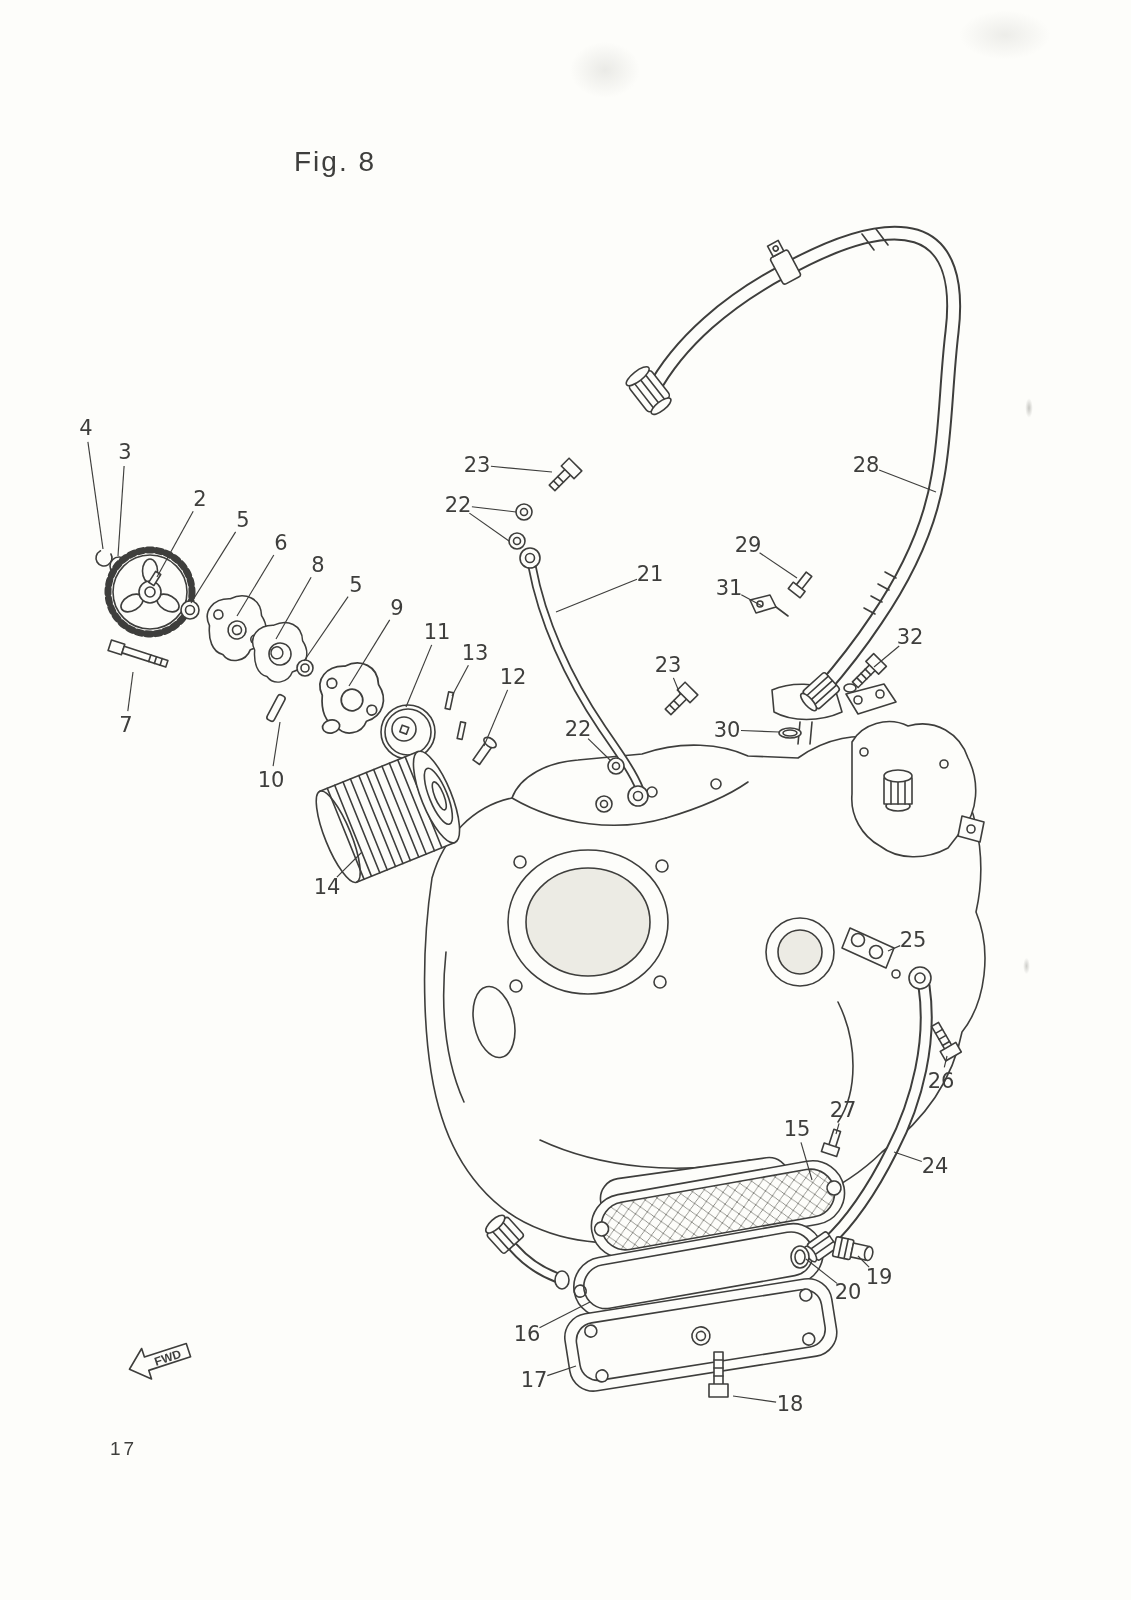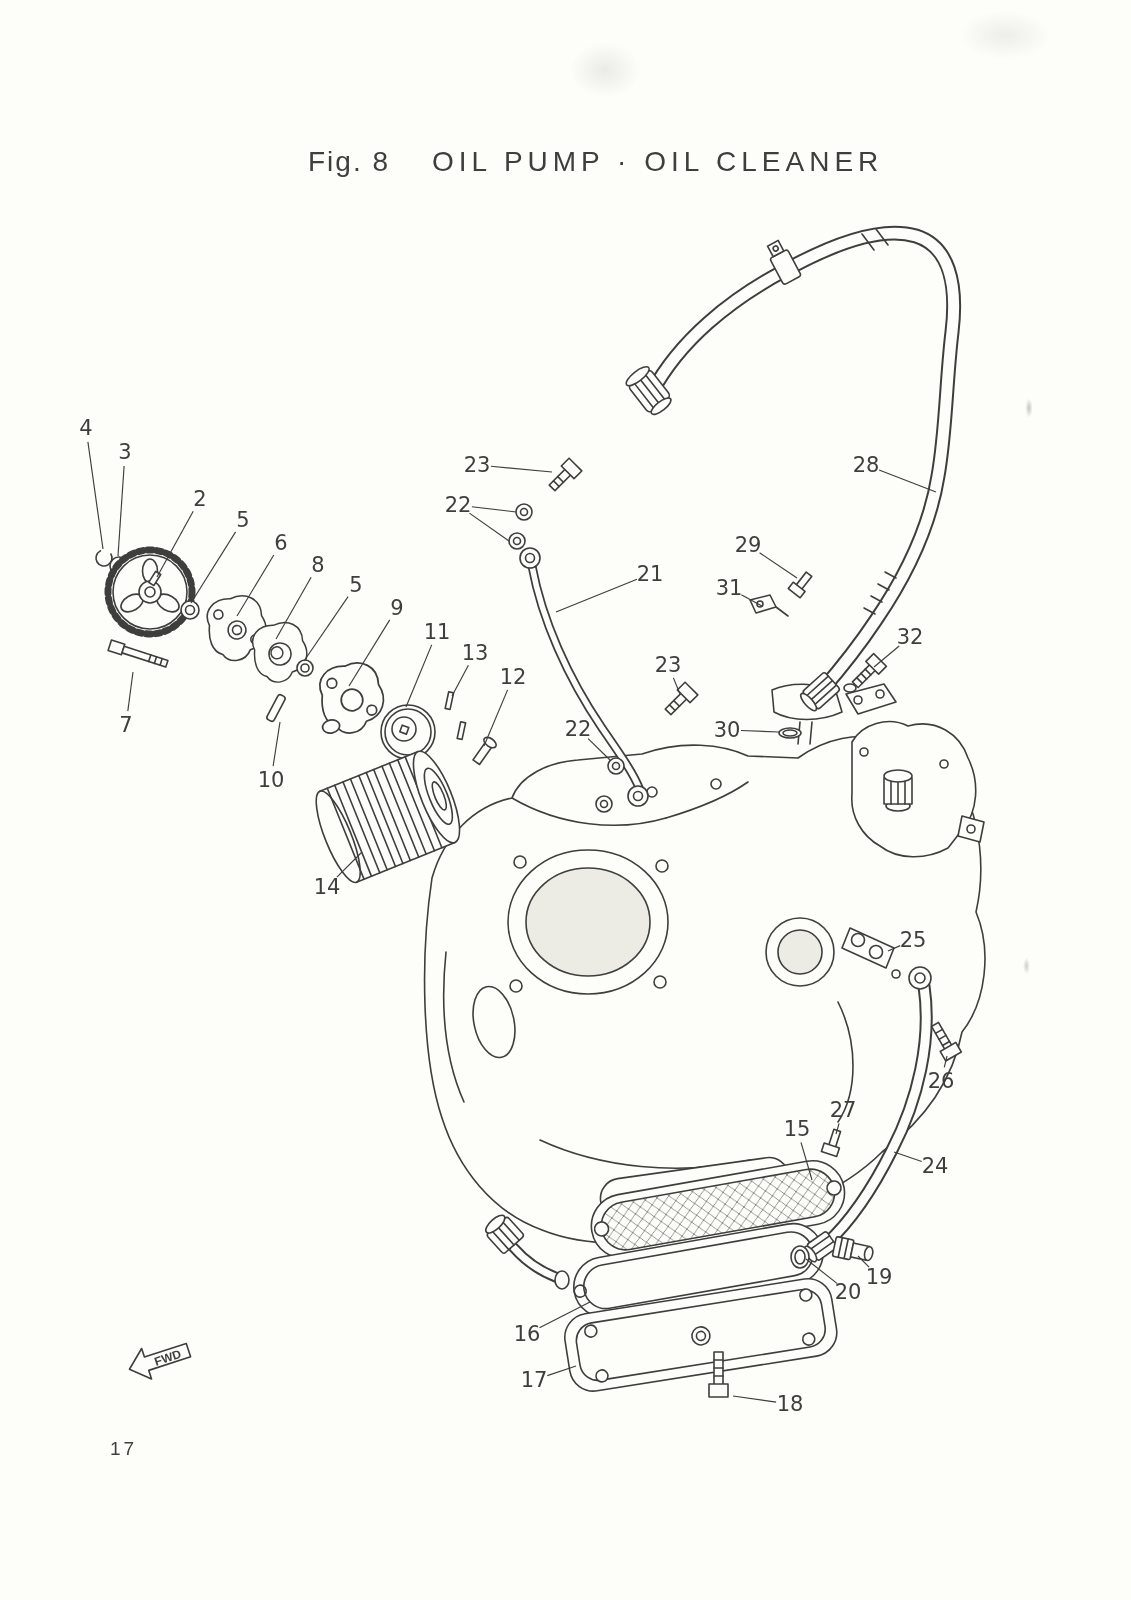--- a/index.html
+++ b/index.html
@@ -1,19 +1,19 @@
 <!DOCTYPE html>
 <html style="--ink: #3e3e3c; --paper: #fdfdfa;"><head>
 <meta charset="utf-8">
 <style>
   :root { --ink:#3e3e3c; --paper:#fdfdfa; }
   html,body{margin:0;padding:0;}
   body{width:1131px;height:1600px;background:var(--paper);font-family:"Liberation Sans",sans-serif;}
   .page{position:relative;width:1131px;height:1600px;background:var(--paper);overflow:hidden;}
-  .fig-title{position:absolute;left:308px;top:146px;display:flex;gap:42px;color:var(--ink);font-size:28px;letter-spacing:2px;white-space:nowrap;}
+  .fig-title{position:absolute;left:294px;top:146px;display:flex;gap:63px;color:var(--ink);font-size:28px;letter-spacing:2px;white-space:nowrap;}
   .fig-title .fig-name{letter-spacing:5px;}
   .page-number{position:absolute;left:110px;top:1438px;font-size:19px;letter-spacing:3px;color:var(--ink);}
   svg.diagram{position:absolute;left:0;top:0;}
   #artwork{stroke:var(--ink);}
   #artwork text{fill:var(--ink);stroke:none;font-family:"Liberation Sans",sans-serif;font-weight:bold;}
   .w{fill:var(--paper);}
   .shade{fill:#ecebe4;}
   .wl{stroke:var(--paper);}
   #callouts line{stroke:var(--ink);stroke-width:1.15;}
   #callouts text{fill:var(--ink);font-size:21px;text-anchor:middle;font-family:"DejaVu Sans",sans-serif;}
@@ -24,21 +24,20 @@
 
 <div class="page">
 
   <div class="artifact" style="left:555px;top:30px;width:100px;height:80px;background:radial-gradient(closest-side,rgba(120,120,112,.14),transparent 70%);"></div>
   <div class="artifact" style="left:940px;top:0px;width:130px;height:70px;background:radial-gradient(closest-side,rgba(120,120,112,.12),transparent 70%);"></div>
   <div class="artifact" style="left:1024px;top:395px;width:10px;height:26px;background:radial-gradient(closest-side,rgba(95,95,88,.35),transparent 75%);"></div>
   <div class="artifact" style="left:1022px;top:955px;width:9px;height:22px;background:radial-gradient(closest-side,rgba(95,95,88,.3),transparent 75%);"></div>
 
   <header class="fig-title">
     <span class="fig-label">Fig. 8</span>
-    <span class="fig-name">OIL PUMP · OIL CLEANER</span>
   </header>
 
   <div class="page-number">17</div>
 
   <svg class="diagram" width="1131" height="1600" viewBox="0 0 1131 1600">
     <defs>
       <pattern id="crosshatch" width="12" height="12" patternUnits="userSpaceOnUse">
         <path d="M0 0 L12 12 M12 0 L0 12" stroke="#8f8f89" stroke-width="1" fill="none"></path>
       </pattern>
     </defs>

